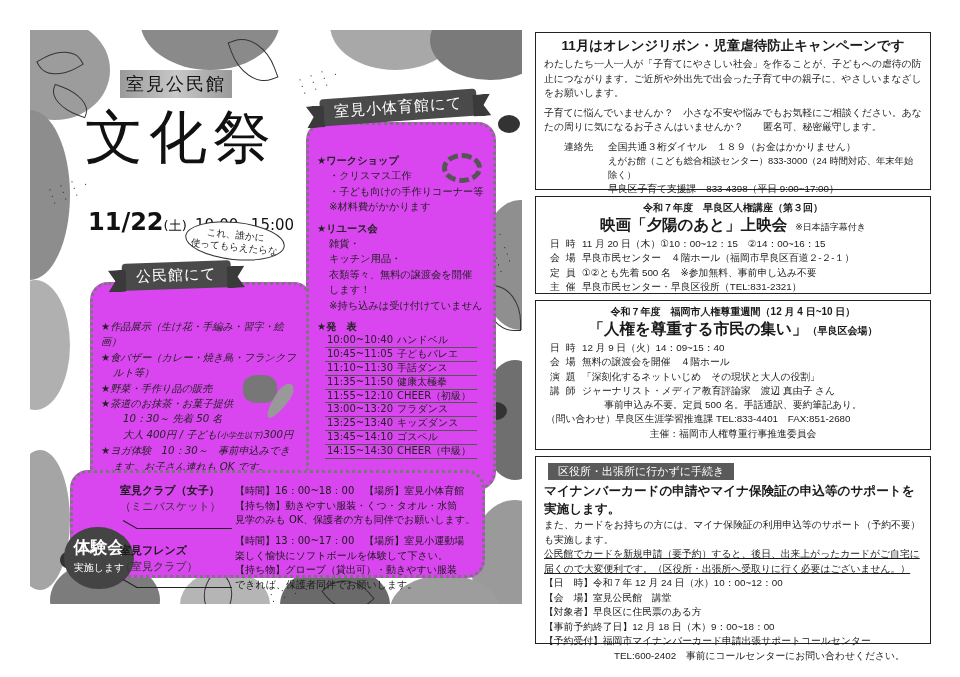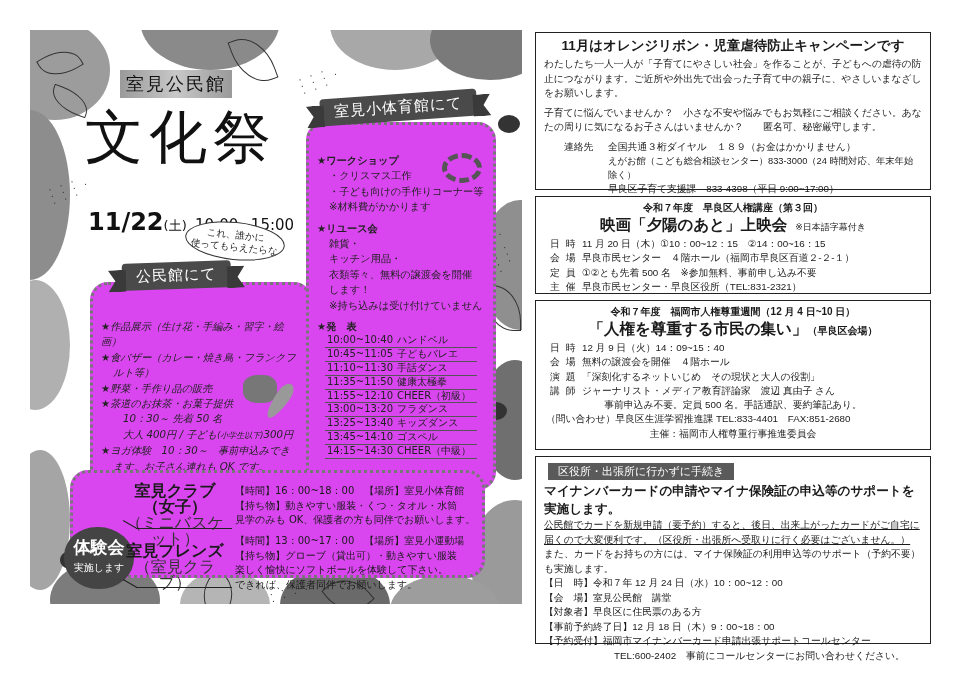--- a/index.html
+++ b/index.html
@@ -40,21 +40,21 @@
   .sched td { font-size: 10px; line-height: 12.8px; border-bottom: 1.5px solid #555; padding: 0 2px; white-space: nowrap; }
   .sched td.t { width: 70px; }
 
   .veg { position: absolute; border-radius: 40%; }
 
   .exp-box { left: 40px; top: 440px; width: 415px; height: 108px; padding: 0; }
   .exp-badge { position: absolute; left: 34px; top: 497px; width: 70px; height: 62px; border-radius: 48% 52% 50% 50%; background: #444; color: #fff; text-align: center; padding-top: 9px; z-index: 4; }
   .exp-badge .big { font-size: 17px; font-weight: bold; display: block; line-height: 22px; }
   .exp-badge .sm { font-size: 10px; display: block; margin-top: 3px; }
 
-  .club { position: absolute; text-align: center; font-size: 16px; line-height: 16px; z-index: 4; }
+  .club { position: absolute; text-align: left; font-size: 11px; line-height: 16px; z-index: 4; }
   .club .name { font-weight: bold; }
   .club-line { position: absolute; height: 1px; background: #222; z-index: 4; }
   .club-slash { position: absolute; width: 16px; height: 1px; background: #222; transform: rotate(30deg); z-index: 4; }
   .club-info { position: absolute; font-size: 10px; line-height: 14.5px; z-index: 4; }
 
   
   .panel { position: absolute; left: 535px; width: 396px; border: 1.5px solid #222; background: #fff; font-family: "Liberation Sans", "DejaVu Sans", sans-serif; }
   .p1 { top: 32px; height: 158px; padding: 4px 8px; }
   .p2 { top: 196px; height: 98px; padding: 4px 10px; }
   .p3 { top: 300px; height: 150px; padding: 4px 10px; }
@@ -217,22 +217,22 @@
   </div>
 
   <div class="club" style="left:90px;top:513px;width:110px;">
     <div class="name">室見フレンズ</div>
     <div style="color:#333;">（室見クラブ）</div>
   </div>
   <div class="club-slash" style="left:92px;top:553px;"></div>
   <div class="club-line" style="left:106px;top:557px;width:96px;"></div>
   <div class="club-info" style="left:205px;top:504px;">
     <div>【時間】13：00~17：00　【場所】室見小運動場</div>
+    <div> 楽しく愉快にソフトボールを体験して下さい。</div>
     <div>【持ち物】グローブ（貸出可）・動きやすい服装</div>
-    <div> 楽しく愉快にソフトボールを体験して下さい。</div>
     <div> できれば、保護者同伴でお願いします。</div>
   </div>
 </div>
 
 <div class="panel p1">
   <div class="p-title">11月はオレンジリボン・児童虐待防止キャンペーンです</div>
   <div class="p-text" style="margin-top:2px;">わたしたち一人一人が「子育てにやさしい社会」を作ることが、子どもへの虐待の防止につながります。ご近所や外出先で出会った子育て中の親子に、やさしいまなざしをお願いします。</div>
   <div class="gap"></div>
   <div class="p-text">子育てに悩んでいませんか？　小さな不安や悩みでもお気軽にご相談ください。あなたの周りに気になるお子さんはいませんか？　　匿名可、秘密厳守します。</div>
   <div class="gap"></div>
@@ -287,21 +287,21 @@
       <span class="v">ジャーナリスト・メディア教育評論家　渡辺 真由子 さん</span>
     </div>
   <div class="center">事前申込み不要。定員 500 名。手話通訳、要約筆記あり。</div>
   <div class="p-text">（問い合わせ）早良区生涯学習推進課 TEL:833-4401　FAX:851-2680</div>
   <div class="center">主催：福岡市人権尊重行事推進委員会</div>
 </div>
 
 <div class="panel p4">
   <div><span class="tag">区役所・出張所に行かずに手続き</span></div>
   <div class="p4-title">マイナンバーカードの申請やマイナ保険証の申込等のサポートを実施します。</div>
+  <div class="p-text">また、カードをお持ちの方には、マイナ保険証の利用申込等のサポート（予約不要）も実施します。</div>
   <div class="p-text ul">公民館でカードを新規申請（要予約）すると、後日、出来上がったカードがご自宅に届くので大変便利です。（区役所・出張所へ受取りに行く必要はございません。）</div>
-  <div class="p-text">また、カードをお持ちの方には、マイナ保険証の利用申込等のサポート（予約不要）も実施します。</div>
   <div class="p-text"><span>【日　時】</span><span>令和７年 12 月 24 日（水）10：00~12：00</span></div>
   <div class="p-text"><span>【会　場】</span><span>室見公民館　講堂</span></div>
   <div class="p-text"><span>【対象者】</span><span>早良区に住民票のある方</span></div>
   <div class="p-text"><span>【事前予約終了日】</span><span>12 月 18 日（木）9：00~18：00</span></div>
   <div class="p-text"><span>【予約受付】</span><span>福岡市マイナンバーカード申請出張サポートコールセンター</span></div>
   <div class="p-text pad-tel">TEL:600-2402　事前にコールセンターにお問い合わせください。</div>
 </div>
 
 </body></html>

